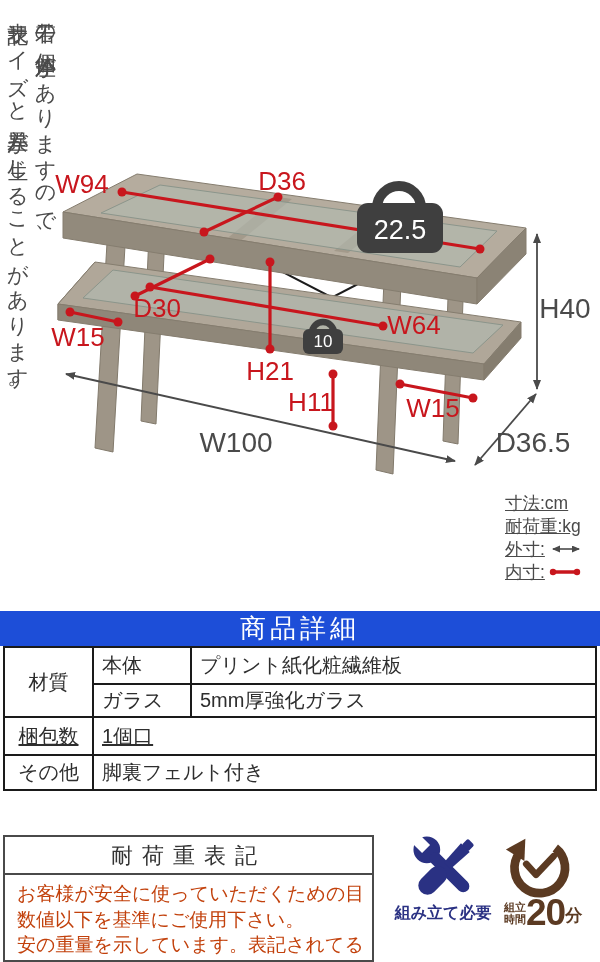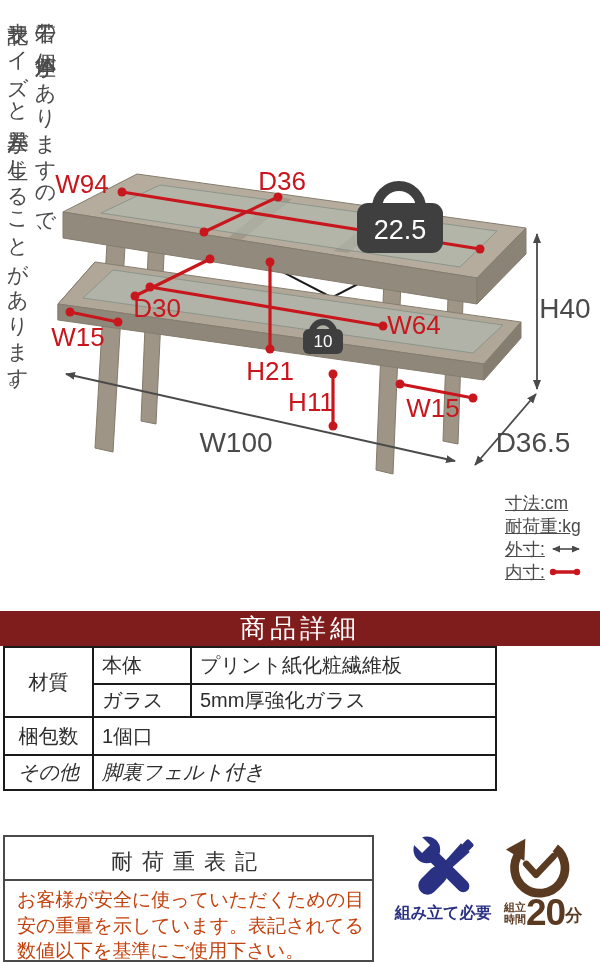--- a/index.html
+++ b/index.html
@@ -12,35 +12,35 @@
   .diagram{position:absolute;left:0;top:0;width:600px;height:612px;}
   .diagram text{font-family:"Liberation Sans","DejaVu Sans",sans-serif;}
   .rlab{fill:#c8161d;font-size:26px;font-weight:500;}
   .dlab{fill:#4a4a4a;font-size:28px;font-weight:500;}
   .kbtxt{fill:#ffffff;}
   
   .legend{position:absolute;left:505px;top:491px;font-size:17.5px;color:#4a4a4a;}
   .legend-row{height:23px;display:flex;align-items:center;white-space:nowrap;text-decoration:underline;}
   .legend-row svg{margin-left:2px;}
   
-  .band{position:absolute;left:0;top:611px;width:600px;height:35px;background:#7f1d1d;
+  .band{position:absolute;left:0;top:611px;width:600px;height:35px;background:#1d4ed8;
         color:#fff;font-size:26px;letter-spacing:4px;text-align:center;line-height:35px;}
   
-  .spec{position:absolute;left:3px;top:646px;width:494px;border-collapse:collapse;table-layout:fixed;padding-left:34px;}
+  .spec{position:absolute;left:3px;top:646px;width:594px;border-collapse:collapse;table-layout:fixed;padding-left:34px;}
   .spec td{border:2px solid #1a1a1a;font-size:20px;color:#2e2e2e;padding:0 0 0 8px;}
   .spec td.c1{width:87px;text-align:center;padding:0;}
   .spec td.c2{width:88px;margin-left:36px;}
   .spec tr.r1 td{height:35px;}
   .spec tr.r2 td{height:31px;}
-  .spec tr.r3 td{height:36px;}
-  .spec tr.r4 td{height:33px;font-style:italic;}
+  .spec tr.r3 td{height:36px;text-decoration:underline;}
+  .spec tr.r4 td{height:33px;}
   
   .capbox{position:absolute;left:3px;top:835px;width:367px;height:123px;border:2px solid #4a4a4a;}
   .capbox .captitle{height:36px;border-bottom:2px solid #4a4a4a;text-align:center;line-height:37px;
-                    font-size:22px;letter-spacing:9px;color:#333;margin-top:6px;}
+                    font-size:22px;letter-spacing:9px;color:#333;}
   .capbox .capbody{padding:6px 6px 0 12px;font-size:19px;line-height:25.5px;color:#c2410c;}
   
   .asm-wrench{position:absolute;left:406px;top:832px;}
   .asm-clock{position:absolute;left:503px;top:830px;}
   .asm-req{position:absolute;left:381px;top:903px;width:124px;text-align:center;
            font-size:16px;font-weight:bold;color:#2a3183;}
   .asm-time{position:absolute;left:504px;top:896px;display:flex;align-items:flex-end;color:#5b3a22;}
   .asm-time .stack{display:flex;flex-direction:column;font-size:11px;font-weight:bold;
                    line-height:12px;padding-bottom:5px;}
   .asm-time .num{font-size:37px;font-weight:bold;line-height:34px;letter-spacing:-1px;text-align:center;}
@@ -200,22 +200,22 @@
       <td class="c1">その他</td>
       <td colspan="2">脚裏フェルト付き</td>
     </tr>
   </tbody>
     </table>
 
   <div class="capbox">
     <div class="captitle">耐荷重表記</div>
     <div class="capbody">
       <div>お客様が安全に使っていただくための目</div>
+      <div>数値以下を基準にご使用下さい。</div>
       <div>安の重量を示しています。表記されてる</div>
-      <div>数値以下を基準にご使用下さい。</div>
     </div>
   </div>
 
   <svg class="asm-wrench" width="78" height="72" viewBox="0 0 74 70">
     <g transform="rotate(-45 37 35)" fill="#2a3183">
       <circle cx="37" cy="10" r="13"></circle>
       <rect x="31.5" y="-8" width="11" height="17" fill="#ffffff"></rect>
       <rect x="31" y="16" width="12" height="50" rx="6"></rect>
     </g>
     <g transform="rotate(45 37 35)" fill="#2a3183">

